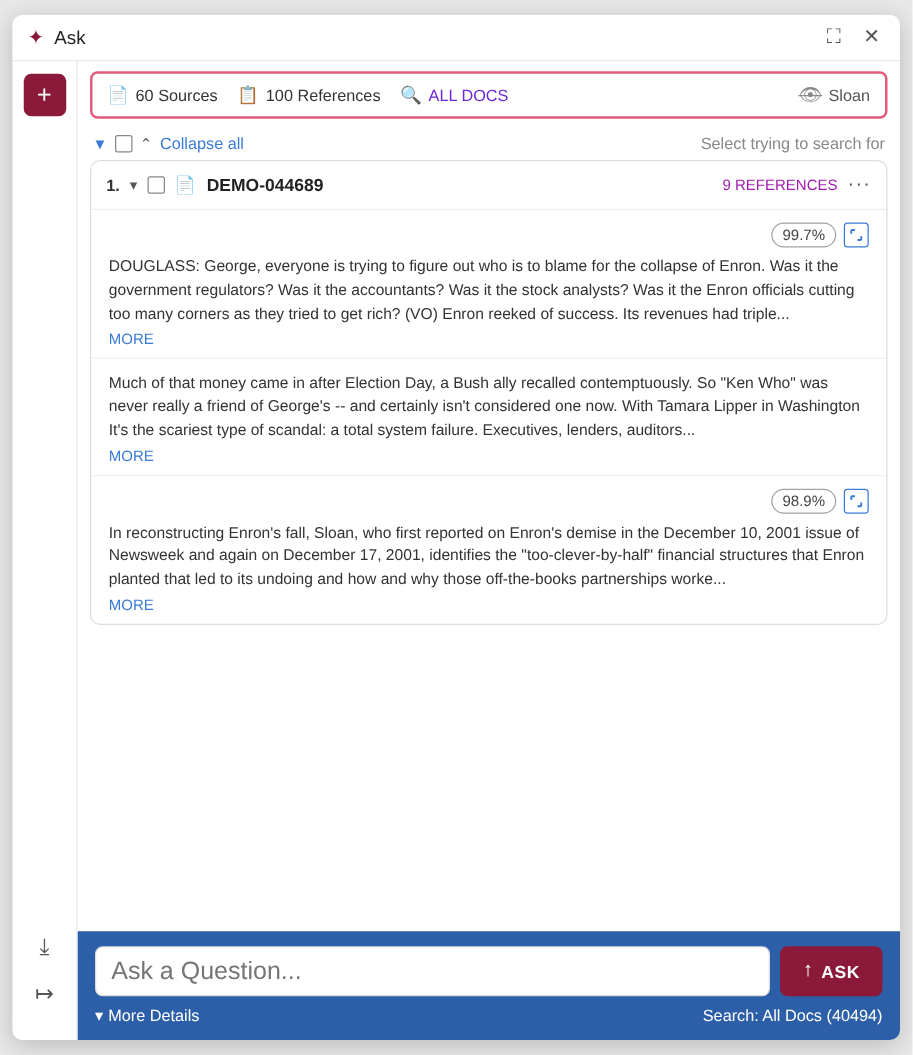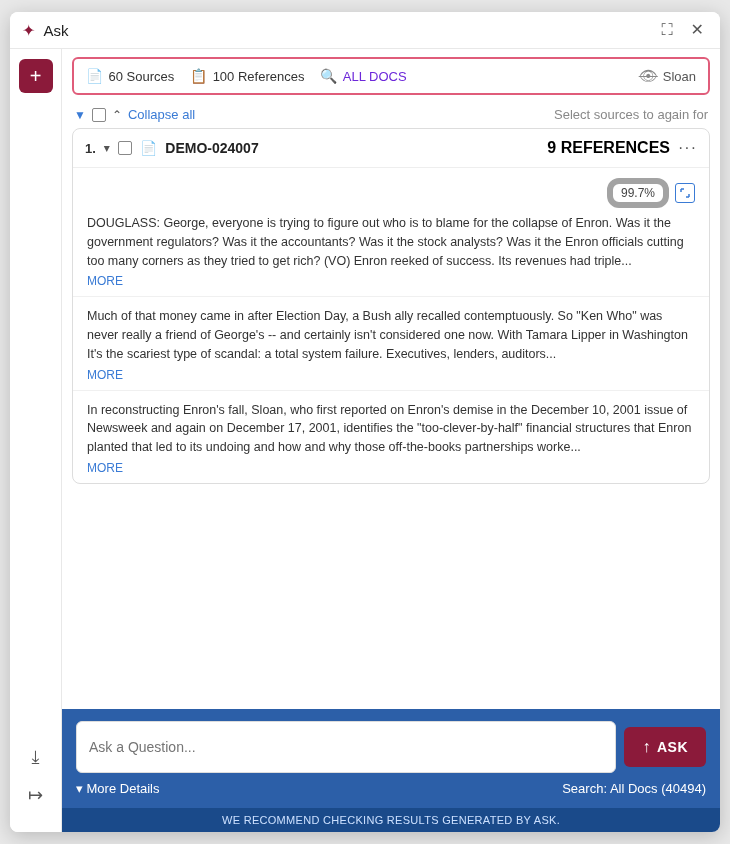--- a/index.html
+++ b/index.html
@@ -248,23 +248,23 @@
     }
 
     .doc-name {
       font-size: 14px;
       font-weight: 600;
       color: #222;
       flex: 1;
     }
 
     .doc-refs {
-      font-size: 16px;
-      color: #000000;
-      font-weight: 700;
+      font-size: 12px;
+      color: #a21caf;
+      font-weight: 400;
     }
 
     .doc-more-btn {
       color: #555;
       font-size: 16px;
       cursor: pointer;
       letter-spacing: 1px;
     }
 
     .ref-entry {
@@ -279,21 +279,21 @@
 
     .ref-header {
       display: flex;
       justify-content: flex-end;
       align-items: center;
       gap: 6px;
       margin-bottom: 6px;
     }
 
     .score-badge {
-      border: 6px solid #a3a3a3;
+      border: 1px solid #a3a3a3;
       border-radius: 12px;
       padding: 2px 8px;
       font-size: 12px;
       color: #444;
       background: #fff;
     }
 
     .expand-icon {
       width: 20px;
       height: 20px;
@@ -331,25 +331,25 @@
 
     .ask-input-row {
       display: flex;
       align-items: center;
       gap: 8px;
       margin-bottom: 8px;
     }
 
     .ask-input {
       flex: 1;
-      height: 52px;
+      height: 40px;
       border: 1.5px solid #ddd;
       border-radius: 6px;
       padding: 0 12px;
-      font-size: 14px;
+      font-size: 20px;
       color: #333;
       background: #fff;
       outline: none;
     }
 
     .ask-btn {
       height: 40px;
       padding: 0 18px;
       background: #8b1a3a;
       border: none;
@@ -442,32 +442,32 @@
           <span style="font-size:15px;text-decoration:line-through;color:#888;">👁</span>
           <span>Sloan</span>
         </div>
       </div>
 
       <div class="collapse-bar">
         <span class="collapse-arrow">▼</span>
         <span class="checkbox-empty"></span>
         <span style="color:#555;font-size:12px;">⌃</span>
         <span class="collapse-text" title="Collapse all">Collapse all</span>
-        <span class="select-sources-text">Select sources to again for</span>
+        <span class="select-sources-text">Select trying to search for</span>
       </div>
 
       <div class="results-area">
         <div class="doc-card">
 
           <div class="doc-header">
             <span class="doc-num">1.</span>
             <span class="doc-chevron">▾</span>
             <span class="doc-checkbox"></span>
             <span class="doc-file-icon">📄</span>
-            <span class="doc-name">DEMO-024007</span>
+            <span class="doc-name">DEMO-044689</span>
             <span class="doc-refs">9 REFERENCES</span>
             <span class="doc-more-btn">···</span>
           </div>
 
           <div class="ref-entry">
             <div class="ref-header">
               <span class="score-badge">99.7%</span>
               <div class="expand-icon">
                 <svg viewBox="0 0 12 12" fill="none" stroke="#3a7bd5" stroke-width="1.5">
                   <path d="M2 2h3M2 2v3M10 10H7M10 10V7"></path>
@@ -477,20 +477,28 @@
             <p class="ref-text">DOUGLASS: George, everyone is trying to figure out who is to blame for the collapse of Enron. Was it the government regulators? Was it the accountants? Was it the stock analysts? Was it the Enron officials cutting too many corners as they tried to get rich? (VO) Enron reeked of success. Its revenues had triple...</p>
             <a class="more-link">MORE</a>
           </div>
 
           <div class="ref-entry">
             <p class="ref-text">Much of that money came in after Election Day, a Bush ally recalled contemptuously. So "Ken Who" was never really a friend of George's -- and certainly isn't considered one now. With Tamara Lipper in Washington It's the scariest type of scandal: a total system failure. Executives, lenders, auditors...</p>
             <a class="more-link">MORE</a>
           </div>
 
           <div class="ref-entry">
+            <div class="ref-header">
+              <span class="score-badge">98.9%</span>
+              <div class="expand-icon">
+                <svg viewBox="0 0 12 12" fill="none" stroke="#3a7bd5" stroke-width="1.5">
+                  <path d="M2 2h3M2 2v3M10 10H7M10 10V7"></path>
+                </svg>
+              </div>
+            </div>
             <p class="ref-text">In reconstructing Enron's fall, Sloan, who first reported on Enron's demise in the December 10, 2001 issue of Newsweek and again on December 17, 2001, identifies the "too-clever-by-half" financial structures that Enron planted that led to its undoing and how and why those off-the-books partnerships worke...</p>
             <a class="more-link">MORE</a>
           </div>
         </div>
       </div>
 
       <div class="bottom-panel">
         <div class="ask-input-row">
           <input class="ask-input" type="text" placeholder="Ask a Question..." style="">
           <button class="ask-btn">
@@ -500,18 +508,15 @@
         </div>
         <div class="bottom-footer-row">
           <div class="more-details">
             <span>▾</span>
             <span>More Details</span>
           </div>
           <span class="search-info">Search: All Docs (40494)</span>
         </div>
       </div>
 
-      <div class="disclaimer">
-        <span>WE RECOMMEND CHECKING RESULTS GENERATED BY ASK.</span>
-      </div>
     </div>
   </div>
 </div>
 
 </body></html>

